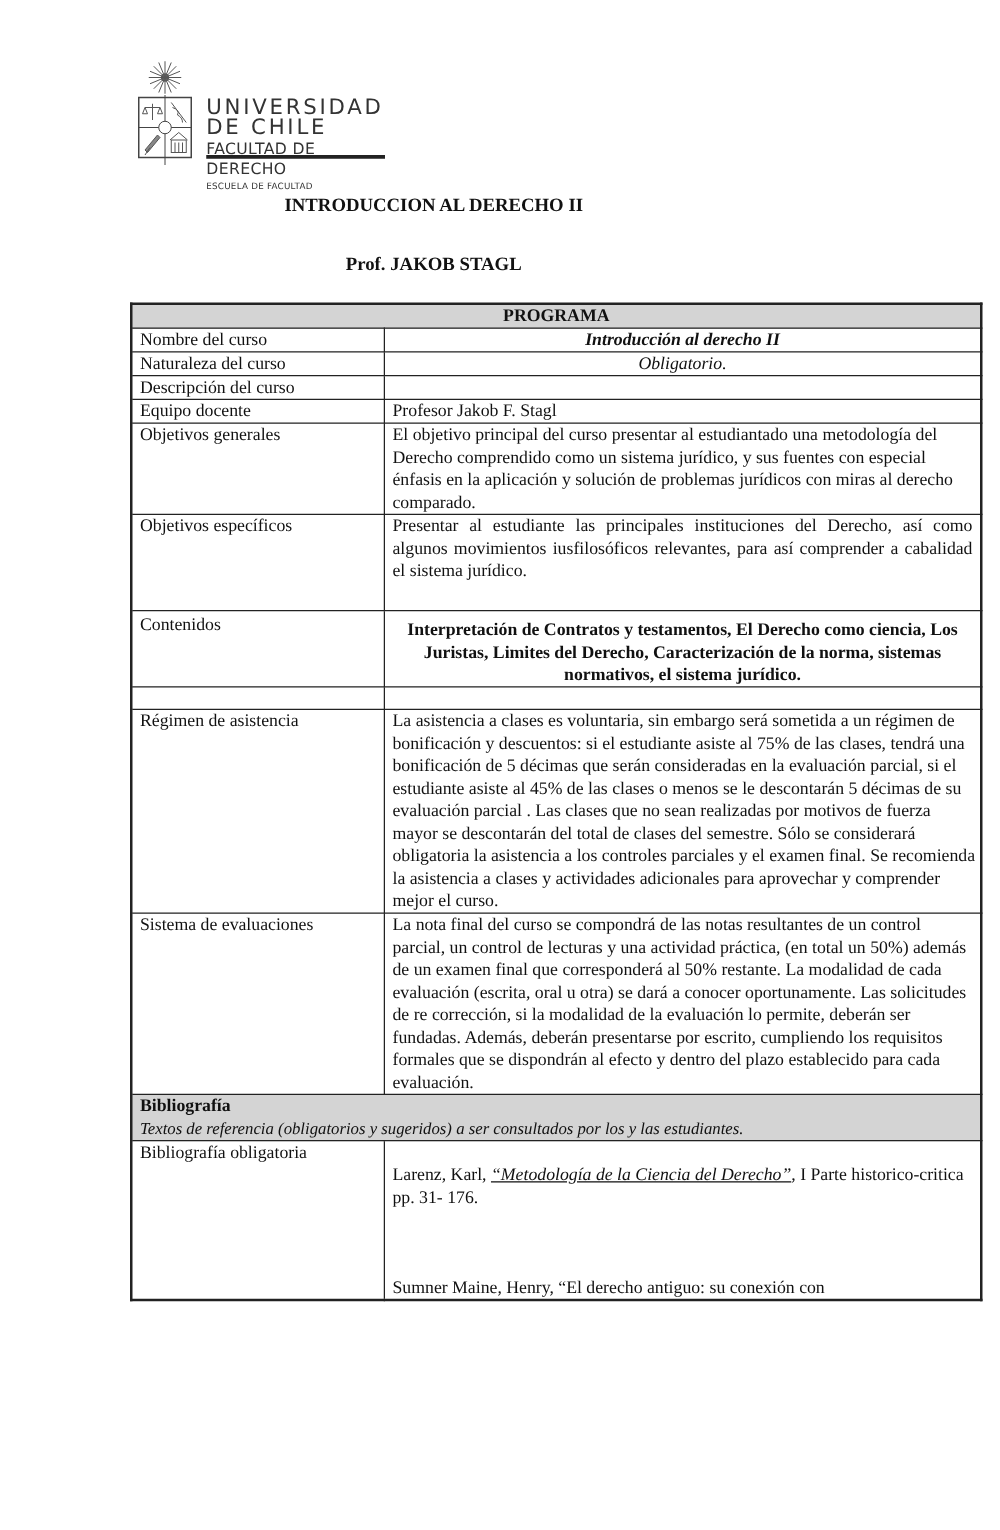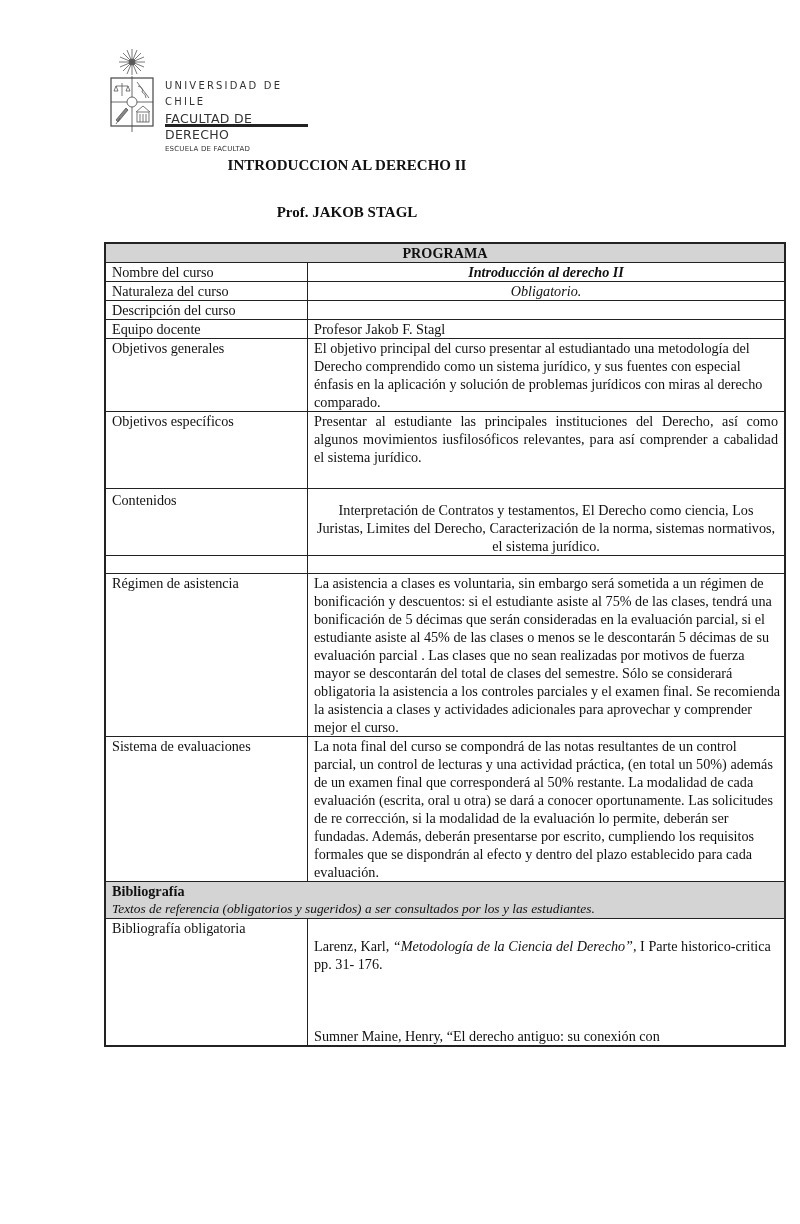--- a/index.html
+++ b/index.html
@@ -4,21 +4,21 @@
 <style>
   html, body { margin: 0; padding: 0; background: #ffffff; }
   body {
     width: 800px; height: 1224px; position: relative; overflow: hidden;
     font-family: "Liberation Serif", "DejaVu Serif", serif;
     color: #111;
   }
   .logo { position: absolute; left: 108px; top: 48px; width: 200px; height: 84px; }
   .crest { position: absolute; left: 0; top: 0; width: 48px; height: 84px; }
   .logo-text { position: absolute; left: 57px; top: 30px; }
-  .uni { font-family: "DejaVu Sans", sans-serif; font-size: 10px; letter-spacing: 2.2px; color: #333; line-height: 16px; }
+  .uni { font-family: "DejaVu Sans", sans-serif; font-size: 17px; letter-spacing: 2.2px; color: #333; line-height: 16px; }
   .fac { font-family: "DejaVu Sans", sans-serif; font-size: 12.5px; letter-spacing: 0.3px; color: #333; line-height: 16px; margin-top: 1px; }
   .esc { font-family: "DejaVu Sans", sans-serif; font-size: 7px; letter-spacing: 0.2px; color: #333; line-height: 10px; margin-top: 1px; }
   .logo-bar { position: absolute; left: 57px; top: 76px; width: 143px; height: 3px; background: #222; }
 
   .title { position: absolute; left: 0; width: 694px; text-align: center; font-weight: bold; font-size: 15px; }
   .t1 { top: 157px; }
   .t2 { top: 204px; }
 
   table.prog {
     position: absolute; left: 104px; top: 242px; width: 682px;
@@ -30,21 +30,21 @@
   td.hdr { background: #d4d4d4; text-align: center; font-weight: bold; padding: 0; }
   td.center { text-align: center; }
   td.ital { font-style: italic; }
   td.bold-ital { font-style: italic; font-weight: bold; }
   td.justify { text-align: justify; }
   td.bib-hdr { background: #d4d4d4; padding: 1px 3px 2px 3px; }
   .bib-title { font-weight: bold; }
   .bib-sub { font-style: italic; font-size: 13.4px; }
   .spacer { height: 18px; }
   p.ref { margin: 0; }
-  i { font-style: italic; }
+  i { font-style: italic; text-decoration: underline; }
 </style>
 </head>
 <body>
 
 <div class="logo">
   <svg class="crest" viewBox="0 0 48 84" width="48" height="84">
     <g stroke="#555" stroke-width="0.8" fill="none">
 
       <circle cx="24" cy="14" r="3" fill="#777"></circle>
       <line x1="24" y1="1" x2="24" y2="27"></line>
@@ -117,21 +117,21 @@
   </tr>
   <tr>
     <td class="label">Objetivos específicos</td>
     <td class="justify">
       <span>Presentar al estudiante las principales instituciones del Derecho, así como algunos movimientos iusfilosóficos relevantes, para así comprender a cabalidad el sistema jurídico.</span>
       <div class="spacer" style="height:22px;"></div>
     </td>
   </tr>
   <tr>
     <td class="label" style="padding-top:2px;">Contenidos</td>
-    <td class="center" style="padding-top:12px;">Interpretación de Contratos y testamentos, El Derecho como ciencia, Los Juristas, Limites del Derecho, Caracterización de la norma, sistemas normativos, el sistema jurídico.</td>
+    <td class="center" style="padding-top:6px;font-weight:bold;">Interpretación de Contratos y testamentos, El Derecho como ciencia, Los Juristas, Limites del Derecho, Caracterización de la norma, sistemas normativos, el sistema jurídico.</td>
   </tr>
   <tr style="height:18px;">
     <td class="label"></td>
     <td></td>
   </tr>
   <tr>
     <td class="label">Régimen de asistencia</td>
     <td style="padding-right:3px;">La asistencia a clases es voluntaria, sin embargo será sometida a un régimen de bonificación y descuentos: si el estudiante asiste al 75% de las clases, tendrá una bonificación de 5 décimas que serán consideradas en la evaluación parcial, si el estudiante asiste al 45% de las clases o menos se le descontarán 5 décimas de su evaluación parcial . Las clases que no sean realizadas por motivos de fuerza mayor se descontarán del total de clases del semestre. Sólo se considerará obligatoria la asistencia a los controles parciales y el examen final. Se recomienda la asistencia a clases y actividades adicionales para aprovechar y comprender mejor el curso.</td>
   </tr>
   <tr>

